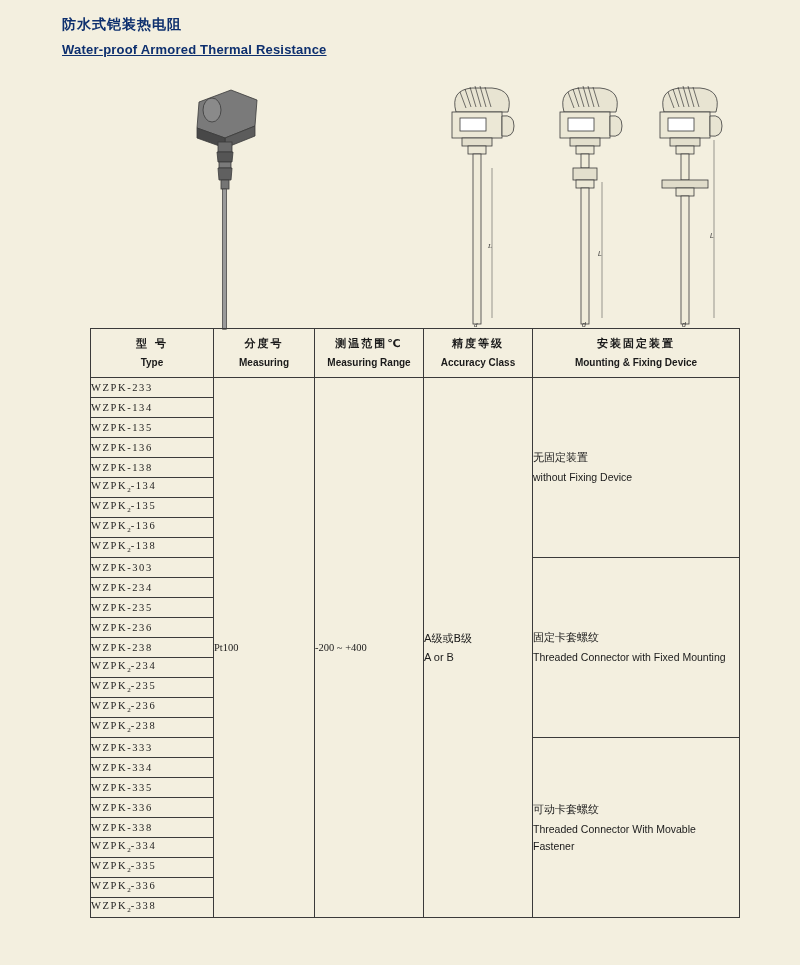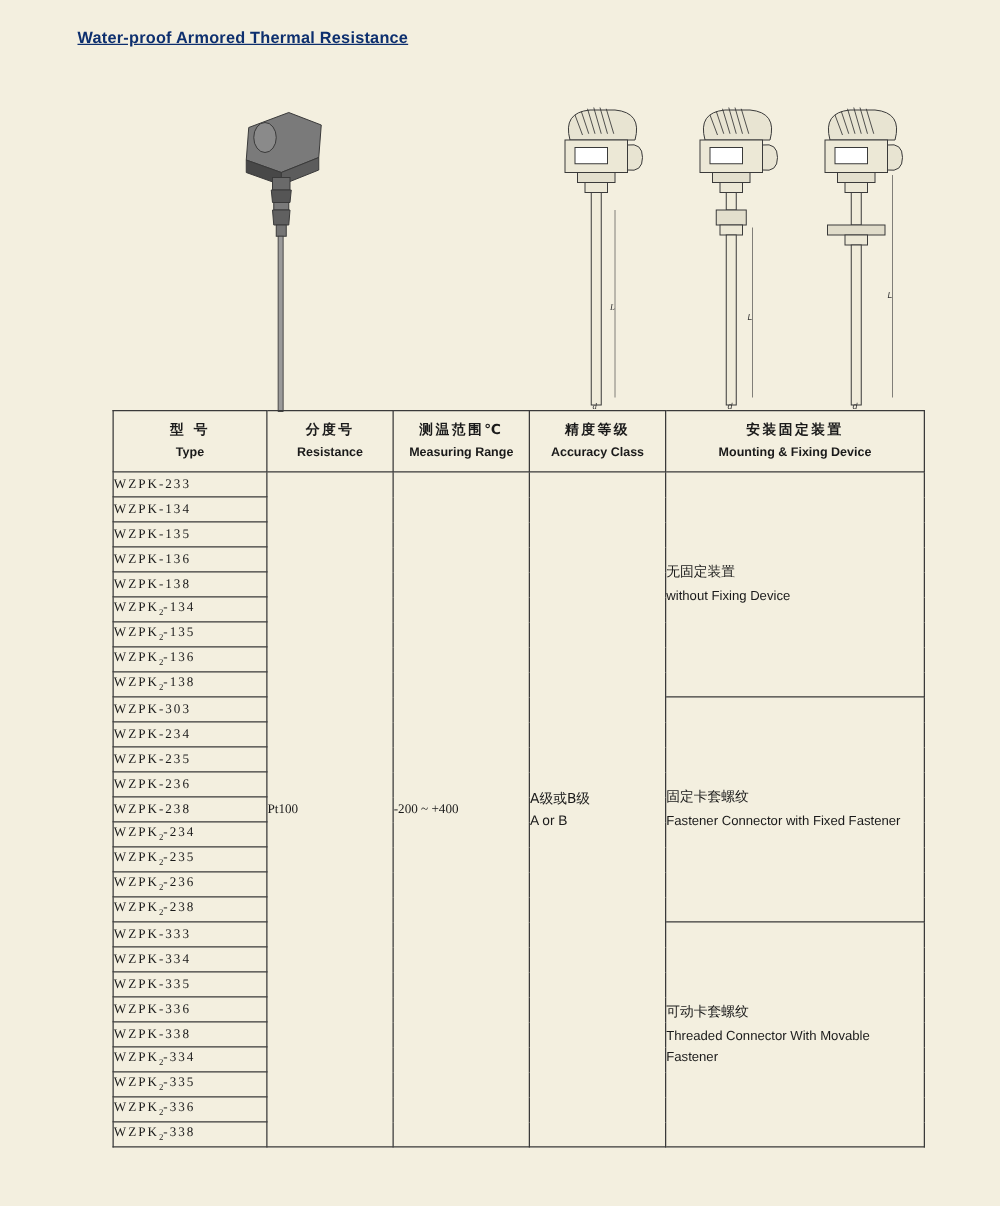--- a/index.html
+++ b/index.html
@@ -63,20 +63,21 @@
   .acc-cn{font-family:"DejaVu Sans",sans-serif;font-size:11px;}
   .mount-cell{font-size:10.5px;line-height:17px;padding:4px 6px;}
   .mount-cn{font-family:"DejaVu Sans",sans-serif;font-size:11px;display:block;margin-bottom:3px;}
 </style>
 </head>
 <body>
 
 <div class="page">
 
   <div class="header">
+    <div class="title-cn">防水式铠装热电阻</div>
     <div class="title-en">Water-proof Armored Thermal Resistance</div>
   </div>
 
   <div class="illus">
 
     <svg class="fig" style="left:185px;top:10px;" width="110" height="260" viewBox="0 0 110 260">
       <g fill="#6f6f6f" stroke="#3a3a3a" stroke-width="0.8">
         <path d="M14 22 L46 10 L72 20 L70 46 L40 58 L12 48 Z" fill="#7a7a7a"></path>
         <path d="M40 58 L70 46 L70 56 L40 68 Z" fill="#5c5c5c"></path>
         <path d="M12 48 L40 58 L40 68 L12 58 Z" fill="#484848"></path>
@@ -174,21 +175,21 @@
   <div class="tbl-wrap">
     <table class="spec">
       <thead>
         <tr>
           <th class="hcell" style="width:122px">
             <span class="hcn">型  号</span>
             <span class="hen">Type</span>
           </th>
           <th class="hcell" style="width:100px">
             <span class="hcn">分度号</span>
-            <span class="hen">Resistance</span>
+            <span class="hen">Measuring</span>
           </th>
           <th class="hcell" style="width:108px">
             <span class="hcn">测温范围℃</span>
             <span class="hen">Measuring Range</span>
           </th>
           <th class="hcell" style="width:108px">
             <span class="hcn">精度等级</span>
             <span class="hen">Accuracy Class</span>
           </th>
           <th class="hcell">
@@ -224,21 +225,21 @@
             <td class="type-cell">WZPK<sub>2</sub>-135</td>
           </tr>
           <tr>
             <td class="type-cell">WZPK<sub>2</sub>-136</td>
           </tr>
           <tr>
             <td class="type-cell">WZPK<sub>2</sub>-138</td>
           </tr>
           <tr>
             <td class="type-cell">WZPK-303</td>
-            <td class="mount-cell" rowspan="9"><span class="mount-cn">固定卡套螺纹</span><span>Fastener Connector with Fixed Fastener</span></td>
+            <td class="mount-cell" rowspan="9"><span class="mount-cn">固定卡套螺纹</span><span>Threaded Connector with Fixed Mounting</span></td>
           </tr>
           <tr>
             <td class="type-cell">WZPK-234</td>
           </tr>
           <tr>
             <td class="type-cell">WZPK-235</td>
           </tr>
           <tr>
             <td class="type-cell">WZPK-236</td>
           </tr>

